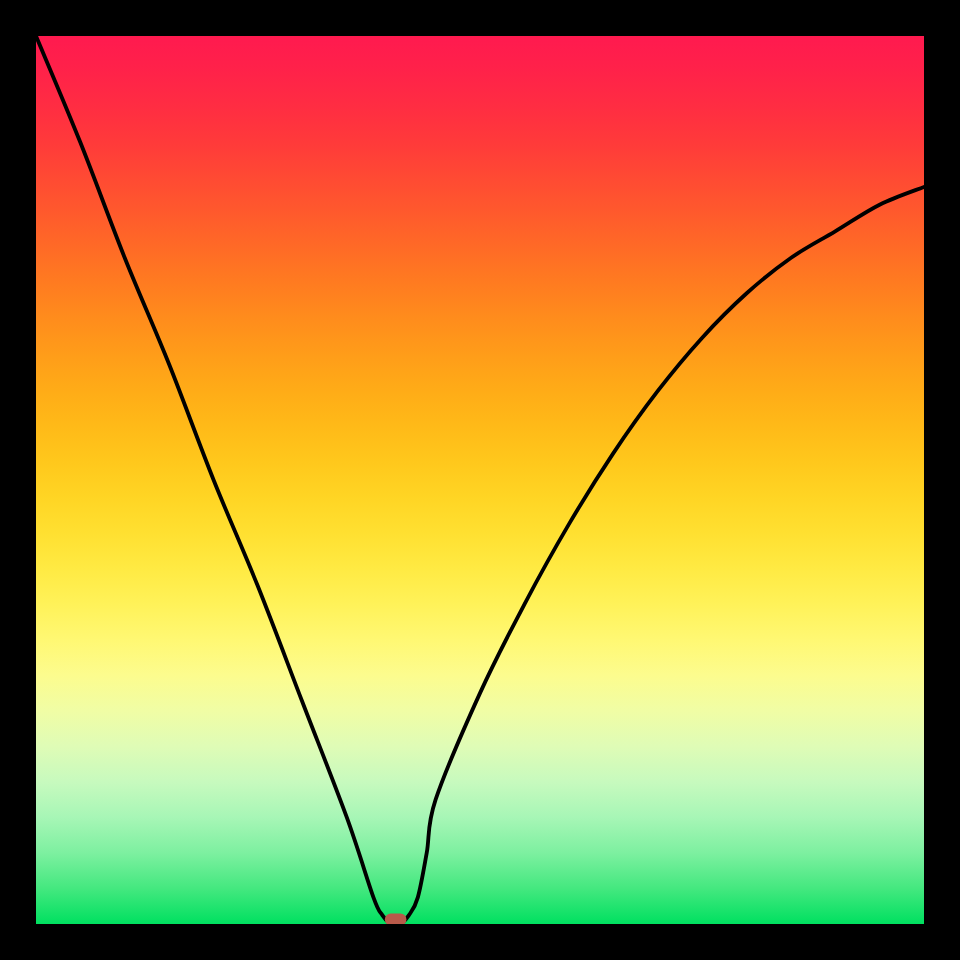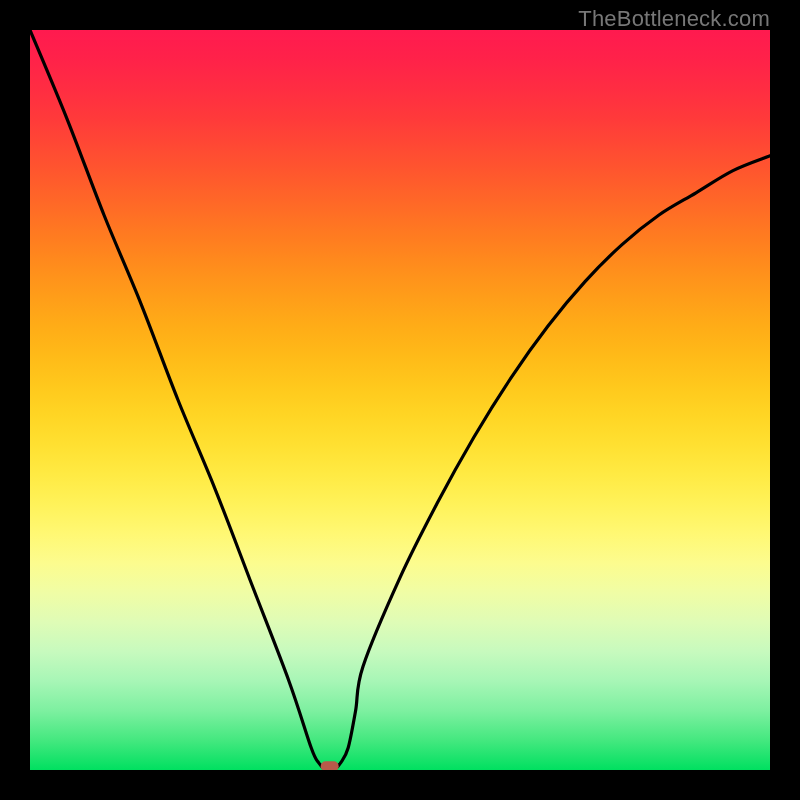--- a/index.html
+++ b/index.html
@@ -35,21 +35,20 @@
     user-select: none;
   }
   svg {
     display: block;
   }
 </style>
 </head>
 <body>
 
 <div class="frame">
-  <div class="watermark">TheBottleneck.com</div>
 
   <div class="plot-area">
     <svg id="chart-svg" width="740" height="740" viewBox="0 0 740 740">
       <defs>
         <linearGradient id="bg-grad" x1="0" y1="0" x2="0" y2="1">
             <stop offset="0.00%" stop-color="#ff1a4f"></stop>
             <stop offset="4.00%" stop-color="#ff2249"></stop>
             <stop offset="8.00%" stop-color="#ff2d42"></stop>
             <stop offset="12.00%" stop-color="#ff3a3a"></stop>
             <stop offset="16.00%" stop-color="#ff4a33"></stop>

